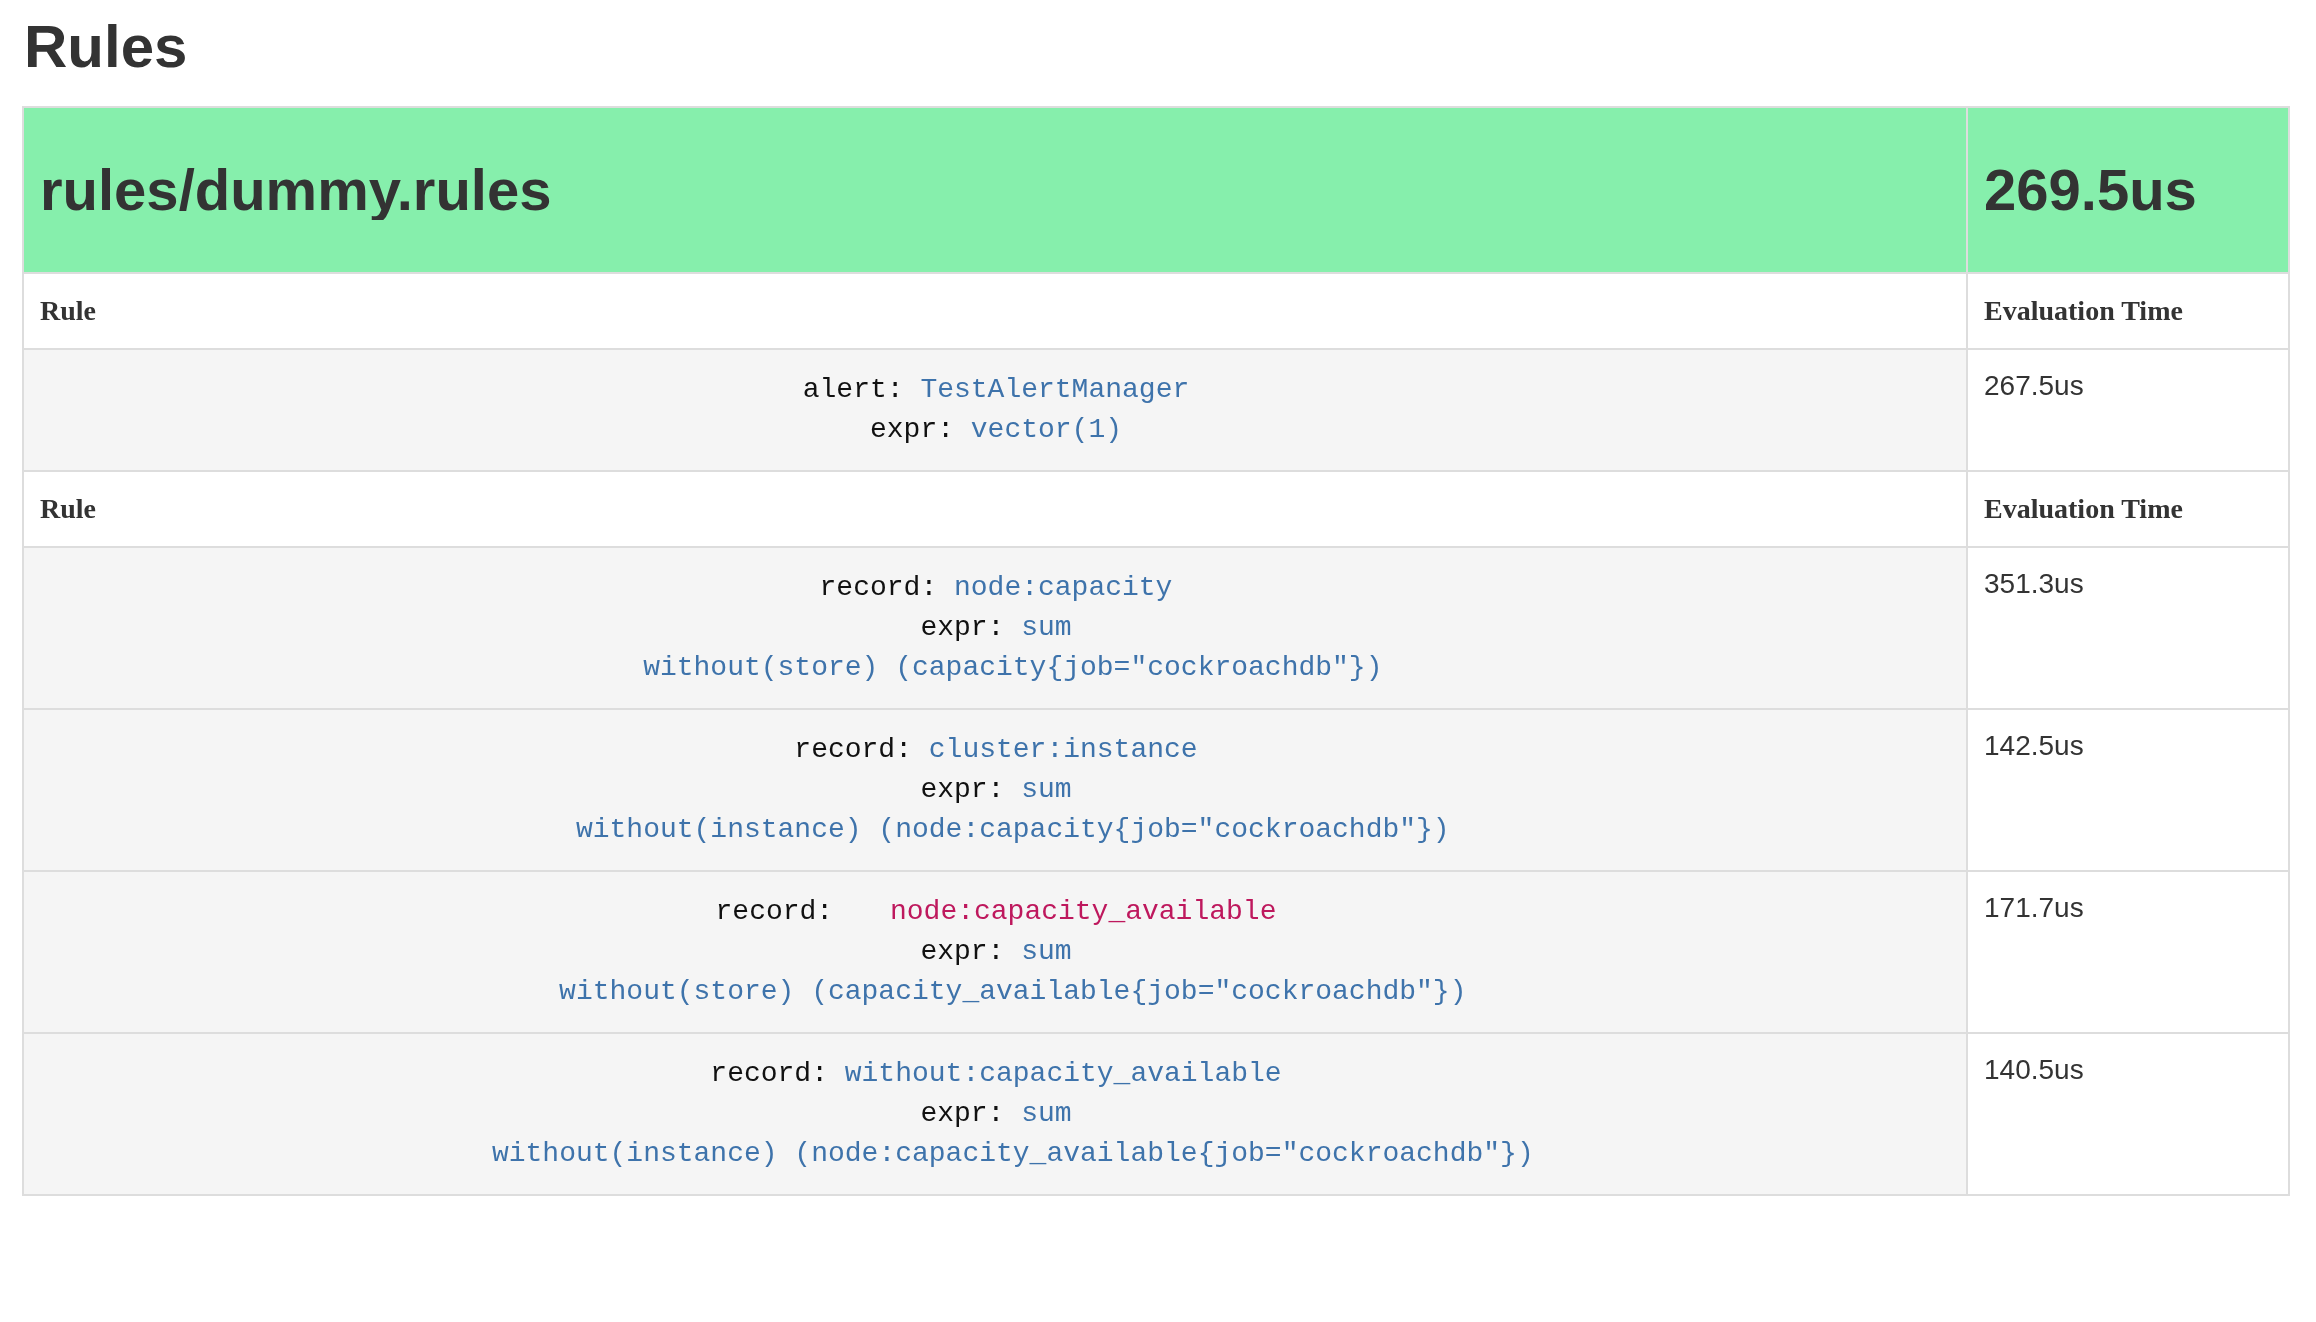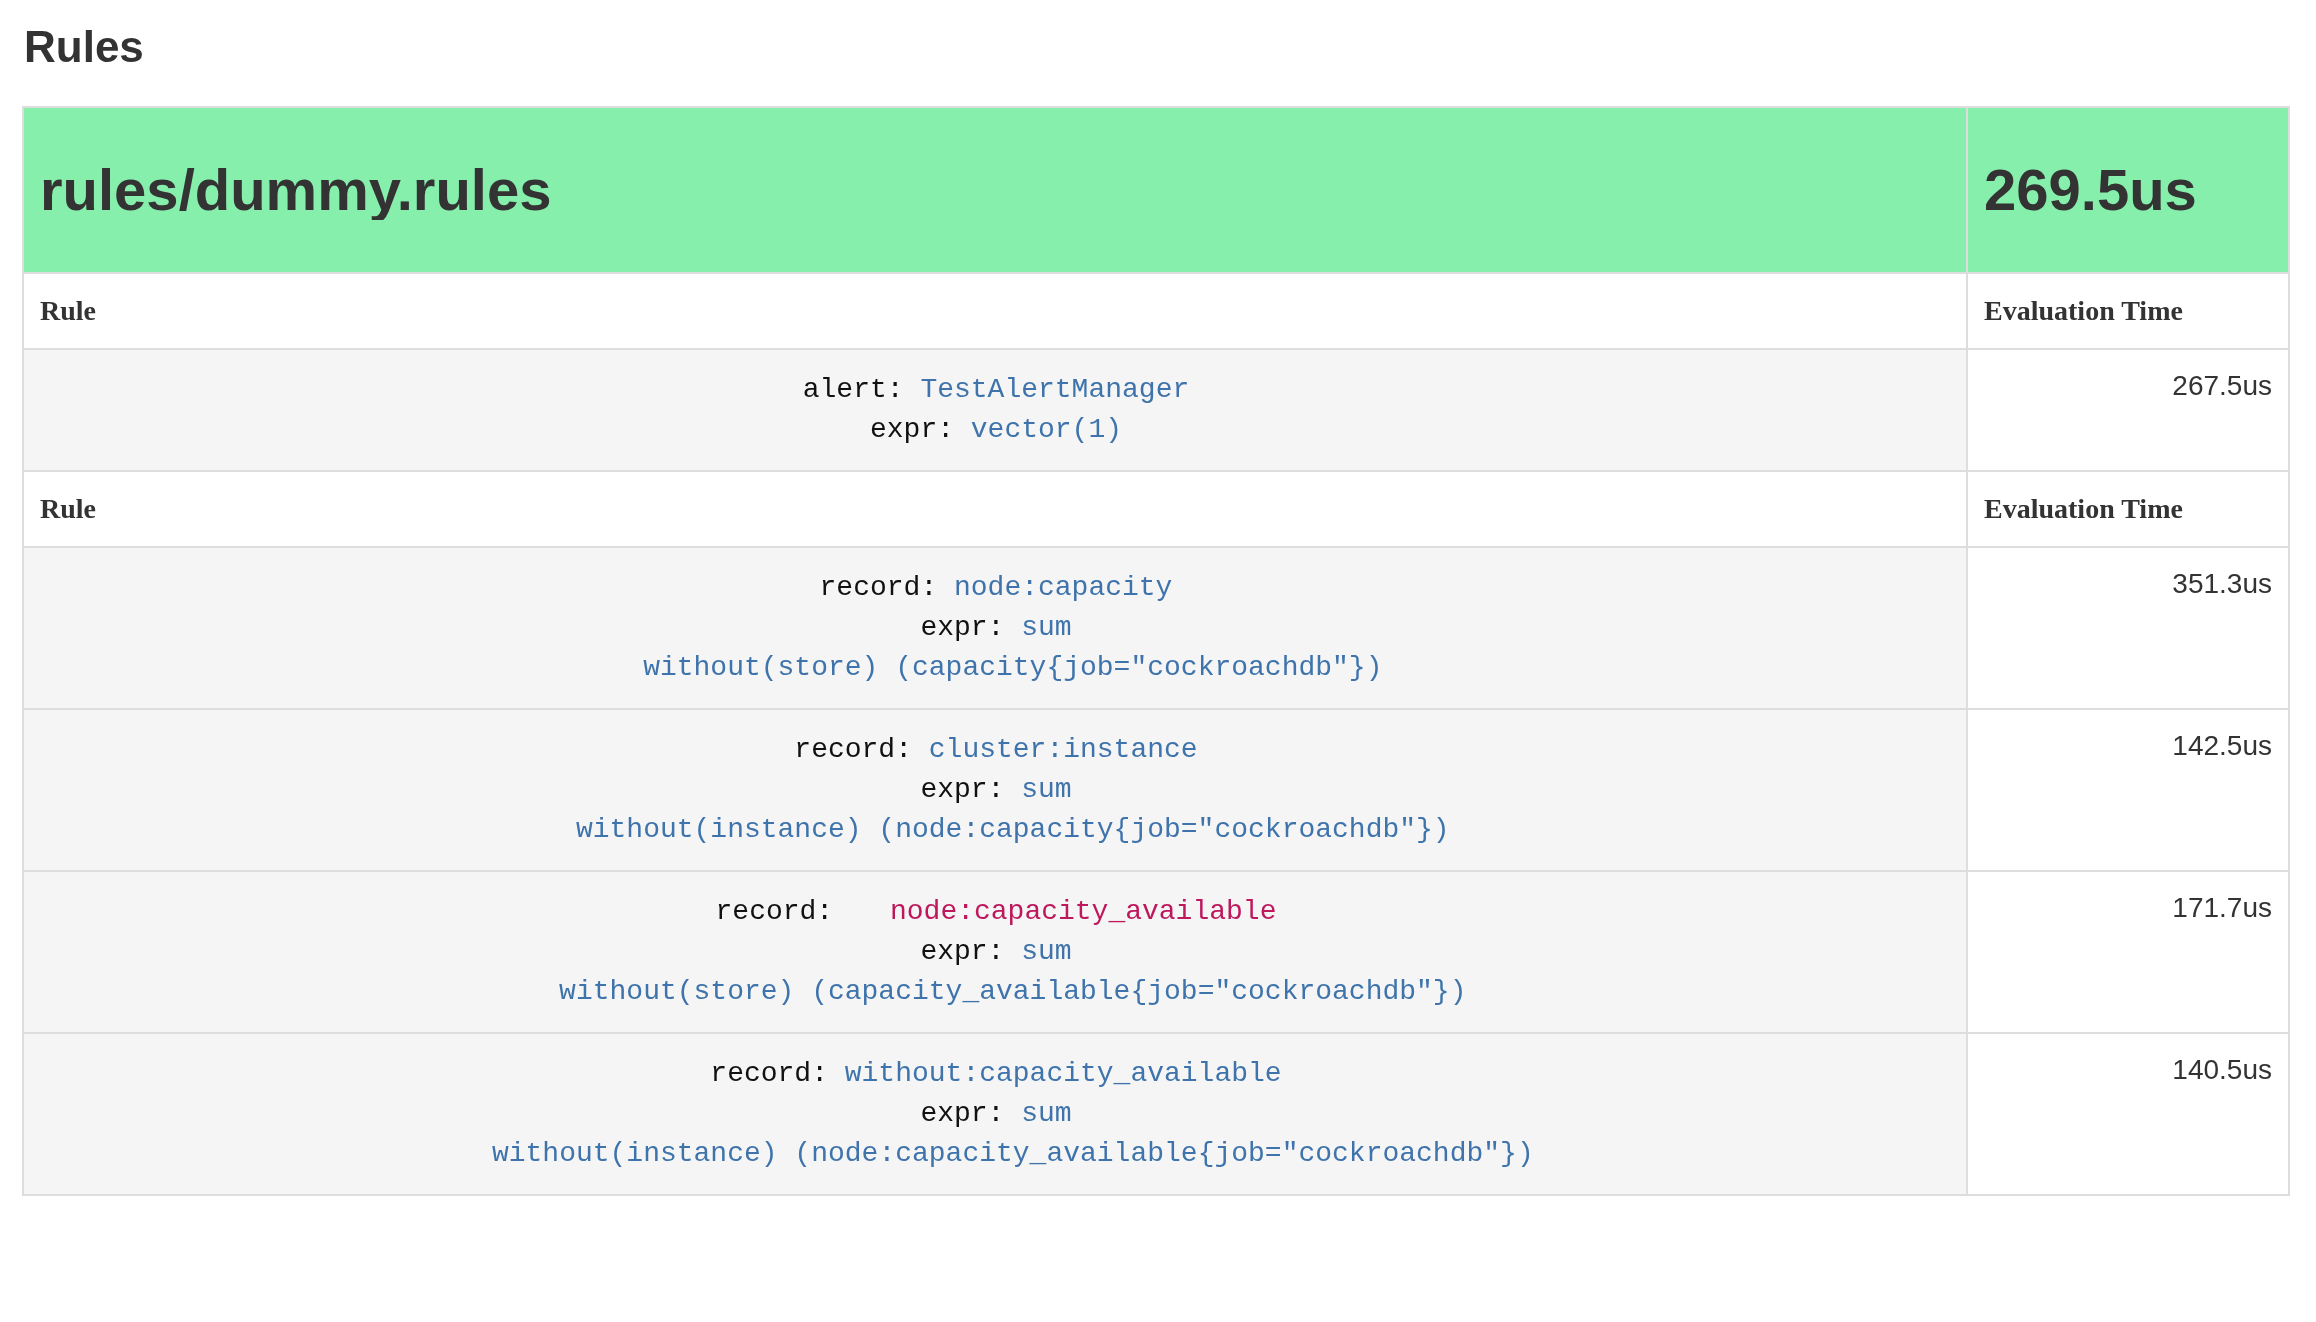--- a/index.html
+++ b/index.html
@@ -5,21 +5,21 @@
   html, body { margin: 0; padding: 0; background: #ffffff; }
   body {
     width: 2316px; height: 1322px; overflow: hidden;
     font-family: "Liberation Sans", sans-serif;
     color: #333;
     -webkit-font-smoothing: antialiased;
   }
   .container { margin: 0 26px 0 22px; }
   h1.page-title {
     margin: 14px 0 26px 2px;
-    font-size: 44px; line-height: 66px;
+    font-size: 60px; line-height: 66px;
     font-weight: bold; color: #333;
   }
   table.rules-table {
     width: 100%;
     border-collapse: collapse;
     table-layout: fixed;
   }
   .rules-table td, .rules-table th {
     border: 2px solid #ddd;
     vertical-align: top;
@@ -54,21 +54,20 @@
     color: #111;
     white-space: pre; overflow: hidden; text-align: center;
   }
   td.rule-cell pre a { text-decoration: none; }
   td.eval-cell {
     background: #fff;
     padding: 16px 16px;
     font-size: 28px; line-height: 40px;
     color: #333;
     white-space: nowrap;
-    text-align: right;
   }
 </style>
 </head>
 <body>
 
 <div class="container">
   <h1 class="page-title">Rules</h1>
 
   <table class="rules-table">
     <colgroup>

